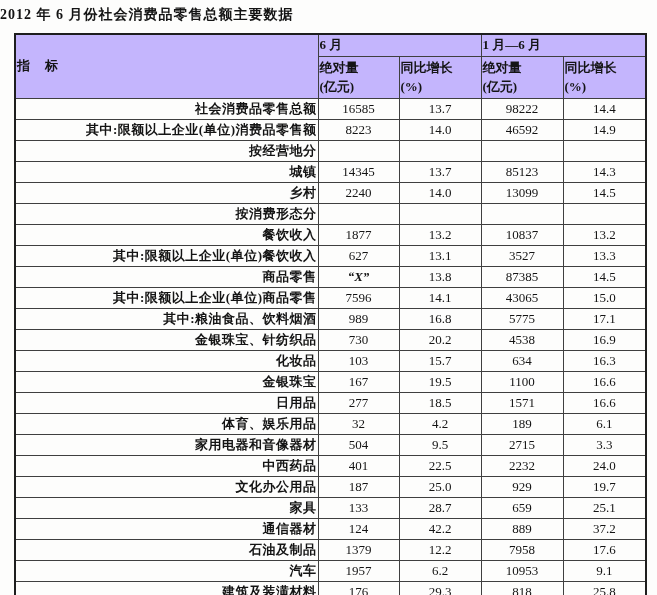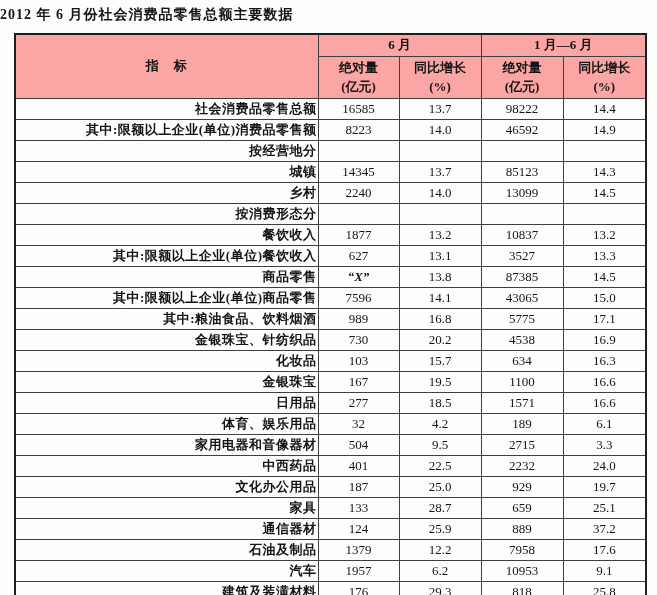--- a/index.html
+++ b/index.html
@@ -23,23 +23,23 @@
     table-layout: fixed;
     border: 2px solid #1e1e1e;
   }
   table.main th, table.main td {
     border: 1px solid #3f3f3f;
     overflow: hidden;
     white-space: nowrap;
   }
   thead th {
     font-weight: bold;
-    text-align: center;
+    text-align: left;
     vertical-align: middle;
-    background: #fca5a5;
+    background: #c4b5fd;
   }
   tr.group-row th { height: 22px; font-size: 13px; }
   tr.sub-row th { height: 40px; font-size: 13px; }
   th.indicator-header { font-size: 14px; letter-spacing: 1px; }
   .hl { display: block; line-height: 1.5; }
   tbody td { height: 20.4px; font-size: 13px; vertical-align: middle; }
   td.label { font-weight: bold; text-align: right; letter-spacing: 0.5px; }
   td.num { text-align: center; font-family: "Liberation Serif", "DejaVu Serif", serif; }
   td.num.special { font-style: italic; font-weight: bold; }
   .indent-0 { padding-left: 6px; }
@@ -225,21 +225,21 @@
         <tr>
           <td class="label indent-4">家具</td>
           <td class="num">133</td>
           <td class="num">28.7</td>
           <td class="num">659</td>
           <td class="num">25.1</td>
         </tr>
         <tr>
           <td class="label indent-4">通信器材</td>
           <td class="num">124</td>
-          <td class="num">25.9</td>
+          <td class="num">42.2</td>
           <td class="num">889</td>
           <td class="num">37.2</td>
         </tr>
         <tr>
           <td class="label indent-4">石油及制品</td>
           <td class="num">1379</td>
           <td class="num">12.2</td>
           <td class="num">7958</td>
           <td class="num">17.6</td>
         </tr>

